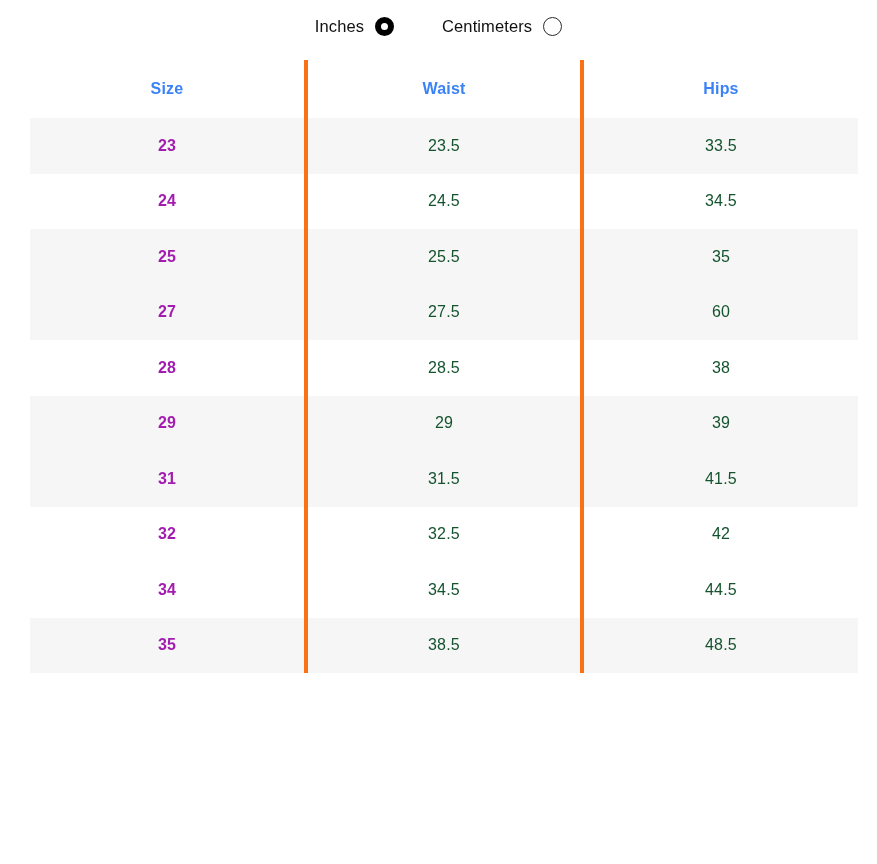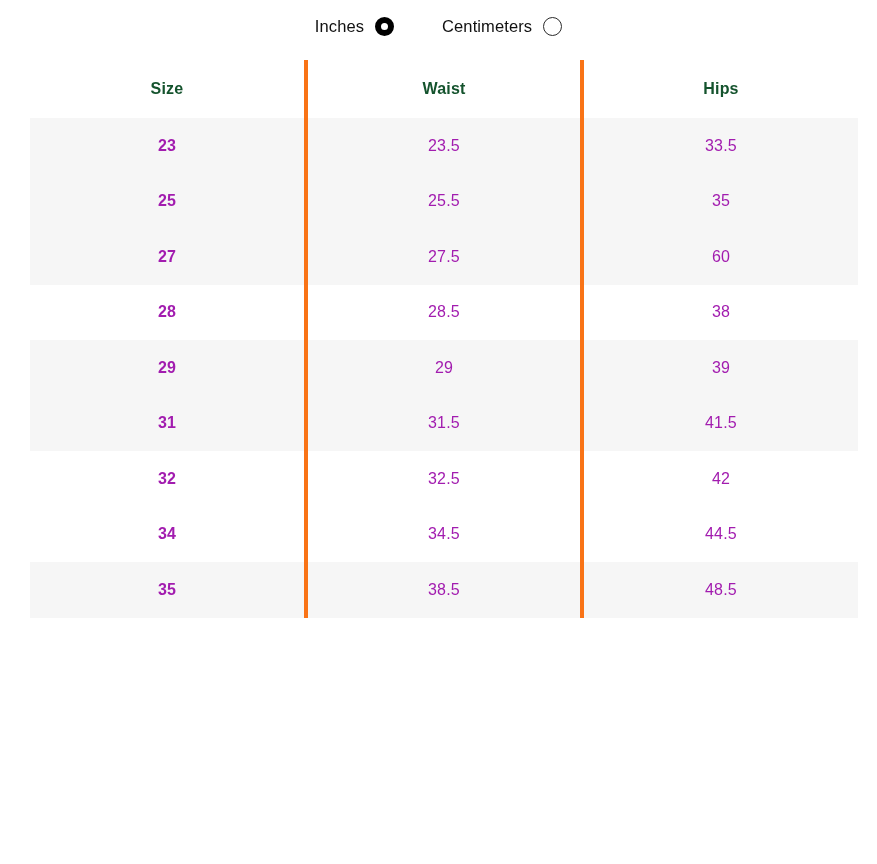--- a/index.html
+++ b/index.html
@@ -77,30 +77,30 @@
   .size-table col.col-waist { width: 276px; }
   .size-table col.col-hips  { width: 276px; }
 
   .size-table thead th {
     height: 58px;
     background: #ffffff;
     font-size: 16px;
     font-weight: bold;
     text-align: center;
     vertical-align: middle;
-    color: #14532d;
+    color: #3b82f6;
     letter-spacing: .2px;
   }
 
   .size-table tbody td {
     height: 55.5px;
     font-size: 16px;
     text-align: center;
     vertical-align: middle;
-    color: #a21caf;
+    color: #14532d;
     letter-spacing: .2px;
   }
 
   .size-table tbody td.cell-size {
     font-weight: bold;
     color: #a21caf;
   }
 
   .size-table tbody tr.striped td {
     background: #f6f6f6;
@@ -149,20 +149,25 @@
           <th class="div-left">Hips</th>
         </tr>
       </thead>
 
       <tbody id="table-body">
           <tr class="striped">
             <td class="cell-size">23</td>
             <td class="div-left">23.5</td>
             <td class="div-left">33.5</td>
           </tr>
+          <tr class="plain">
+            <td class="cell-size">24</td>
+            <td class="div-left">24.5</td>
+            <td class="div-left">34.5</td>
+          </tr>
           <tr class="striped">
             <td class="cell-size">25</td>
             <td class="div-left">25.5</td>
             <td class="div-left">35</td>
           </tr>
           <tr class="striped">
             <td class="cell-size">27</td>
             <td class="div-left">27.5</td>
             <td class="div-left">60</td>
           </tr>

